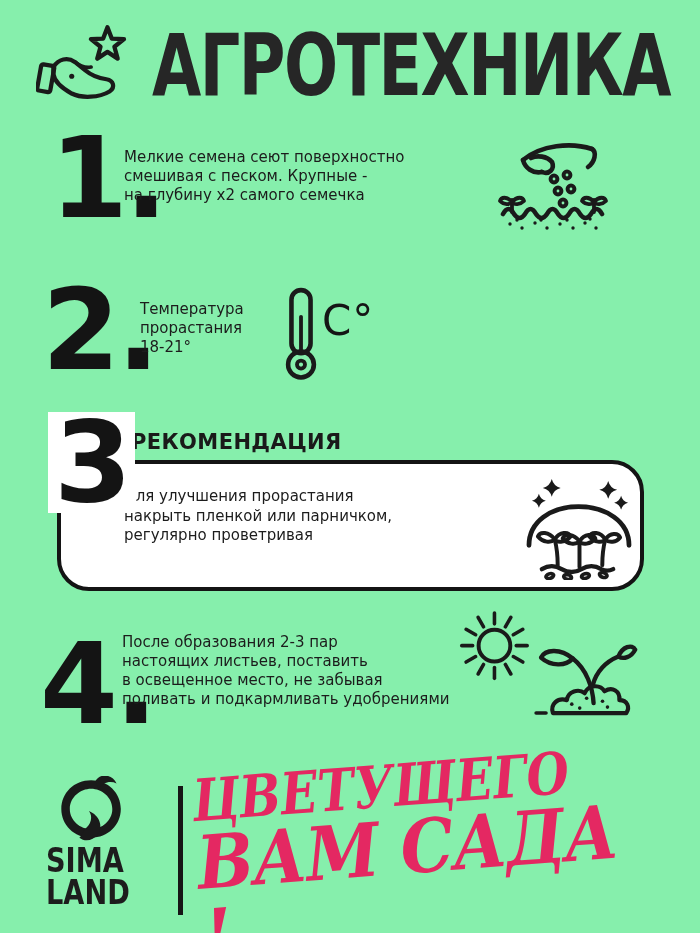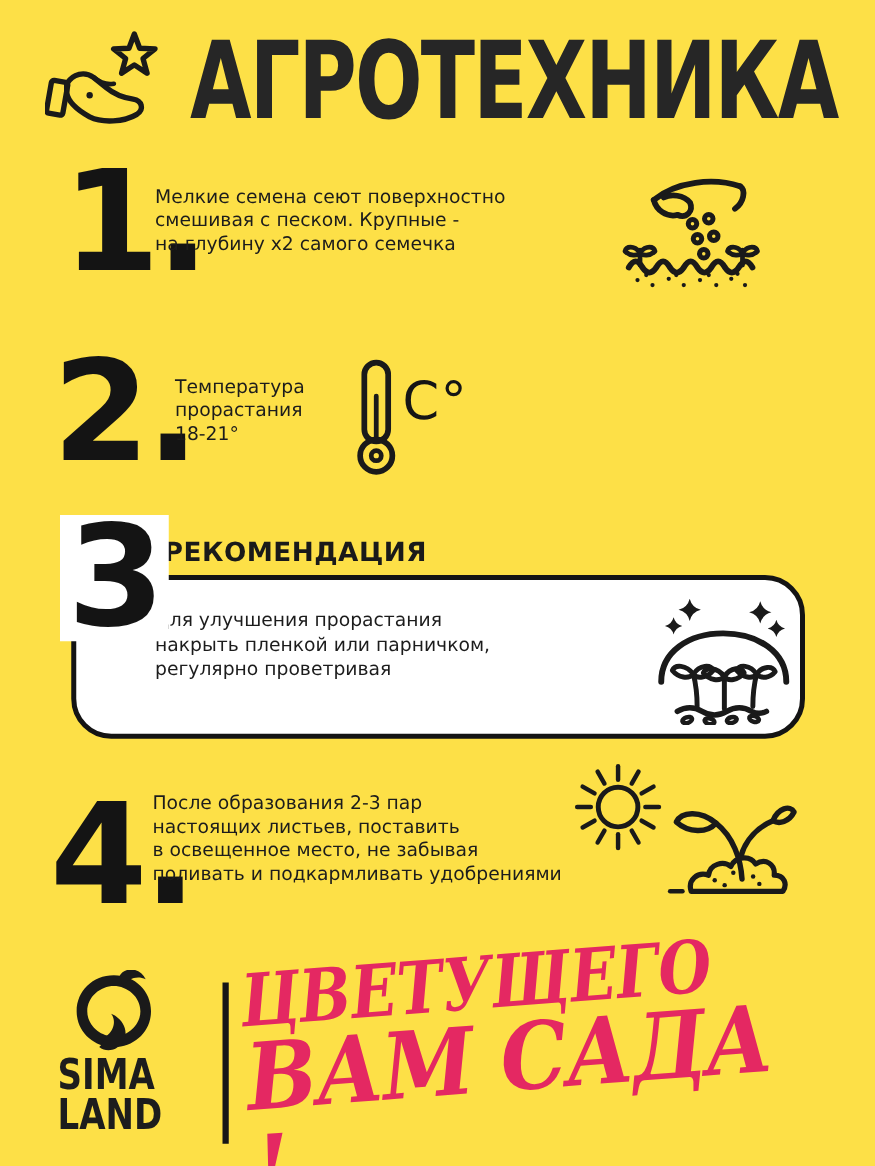--- a/index.html
+++ b/index.html
@@ -1,18 +1,18 @@
 <!DOCTYPE html>
 <html><head>
 <meta charset="utf-8">
 <style>
   html,body{margin:0;padding:0;background:#888;}
   *{box-sizing:border-box;}
   .page{
-    position:relative;width:700px;height:933px;background:#fde047;
+    position:relative;width:700px;height:933px;background:#86efac;
     font-family:"DejaVu Sans","Liberation Sans",sans-serif;color:#1b1b1b;
     overflow:hidden;margin:0 auto;
   }
   .abs{position:absolute;}
   .pre{white-space:pre-line;}
 
   
   .title{
     left:152px;top:22px;font-size:86px;font-weight:700;line-height:1;
     letter-spacing:-2px;transform:scaleX(0.74);transform-origin:left top;

